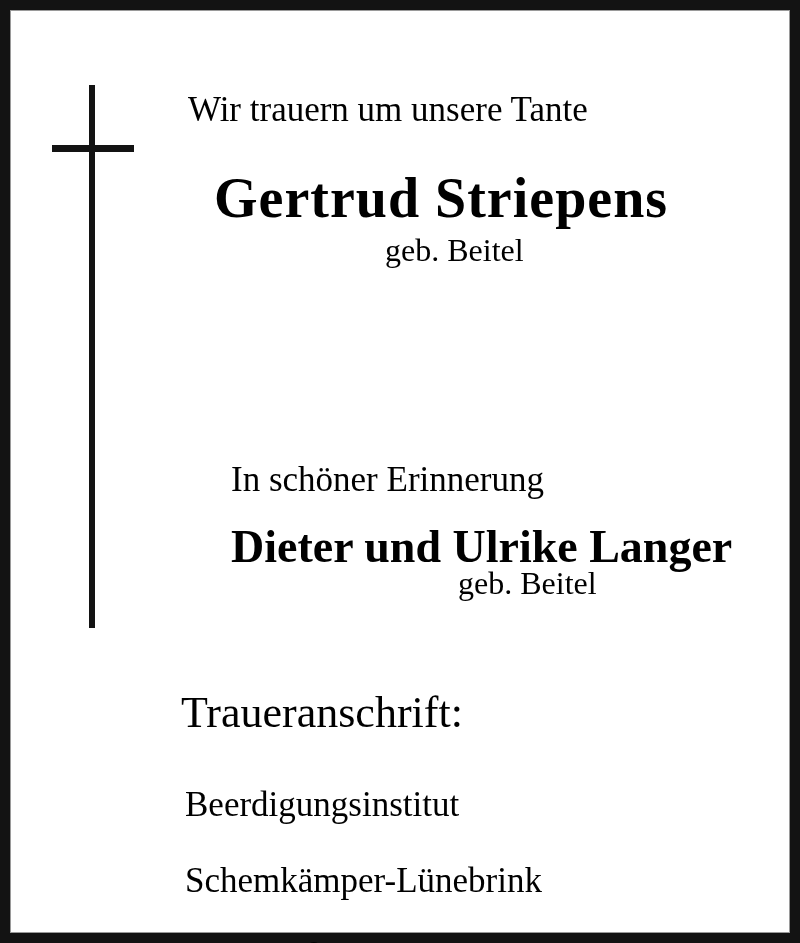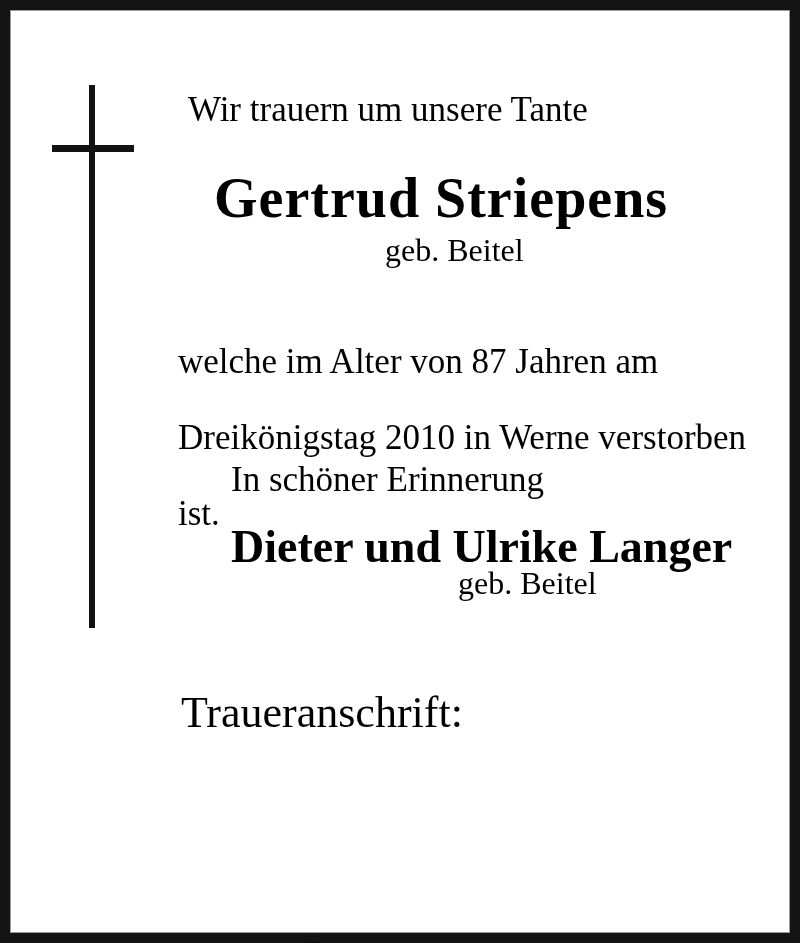--- a/index.html
+++ b/index.html
@@ -111,33 +111,28 @@
     <div class="cross-bar cross-vertical"></div>
     <div class="cross-bar cross-horizontal"></div>
   </div>
 
   <div class="txt intro">Wir trauern um unsere Tante</div>
 
   <div class="txt deceased-name">Gertrud Striepens</div>
 
   <div class="txt deceased-birth-name">geb. Beitel</div>
 
-  <div class="txt death-text">
-    <span>welche im Alter von 87 Jahren am</span><br>
-    <span>Dreikönigstag 2010 in Werne verstorben</span><br>
-    <span>ist.</span>
-  </div>
 
   <div class="txt mourners-name">Dieter und Ulrike Langer</div>
 
   <div class="txt remembrance">In schöner Erinnerung</div>
 
   <div class="txt mourners-birth-name">geb. Beitel</div>
 
   <div class="txt address-heading">Traueranschrift:</div>
 
   <div class="txt address">
-    <br>
-    <br>
+    <span>Beerdigungsinstitut</span><br>
+    <span>Schemkämper-Lünebrink</span><br>
     <span>Burgstraße 16, 59368 Werne</span>
   </div>
 
 </div>
 
 </body></html>

